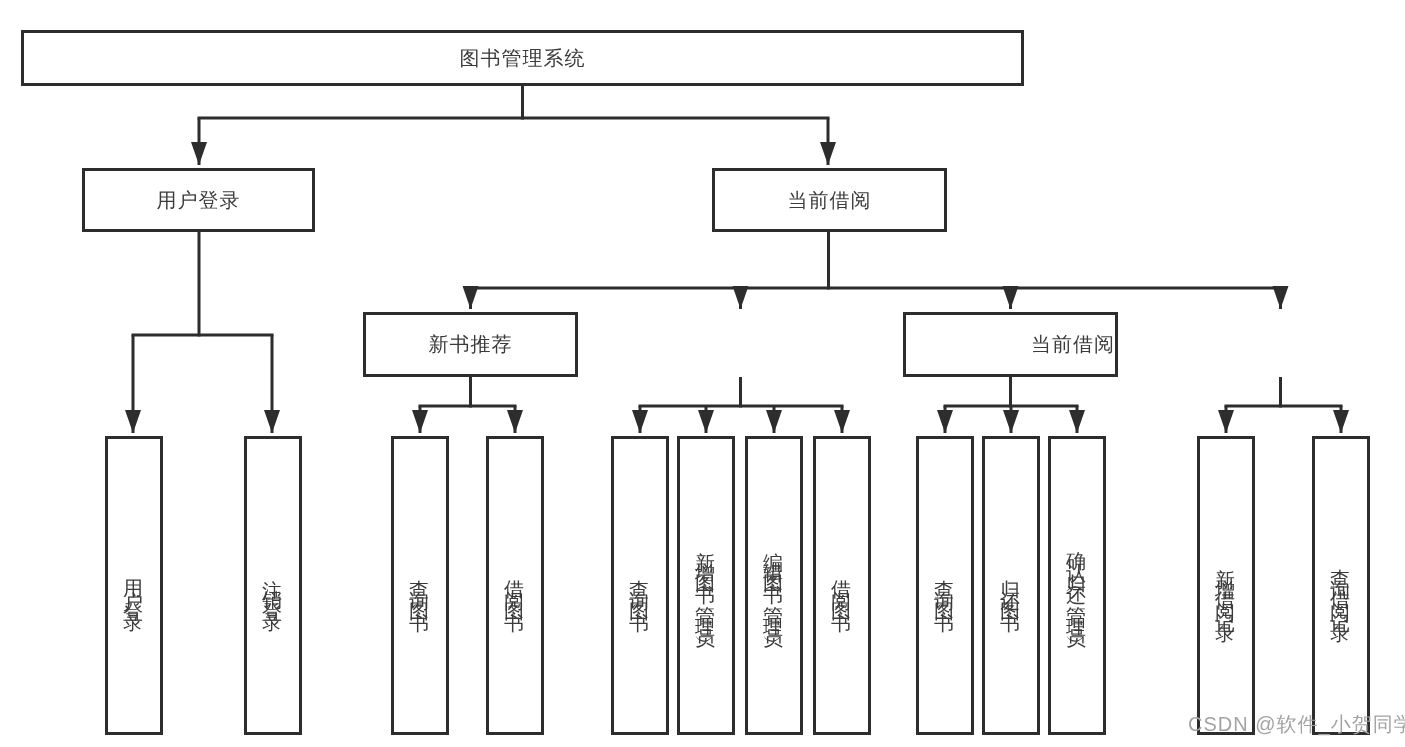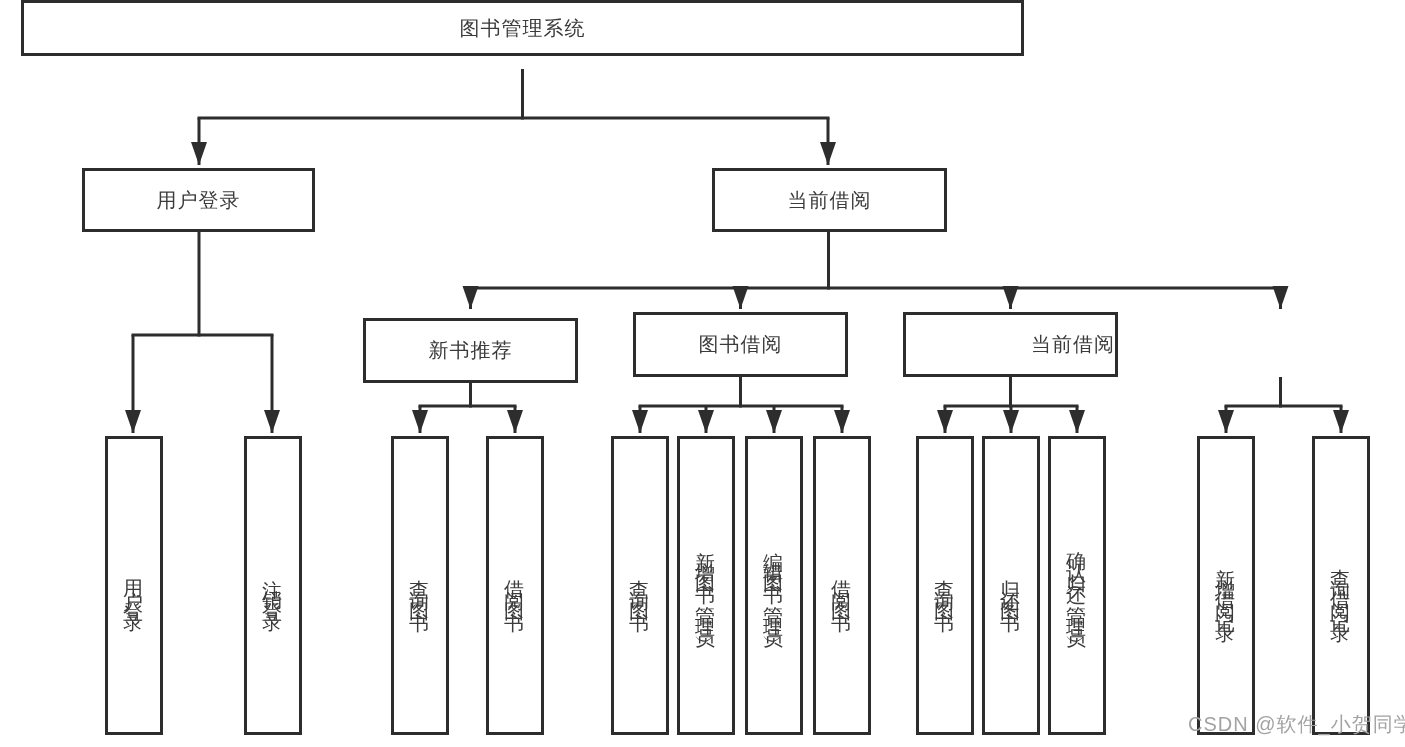--- a/index.html
+++ b/index.html
@@ -18,25 +18,25 @@
     background: #ffffff;
     border: 3px solid #2d2d2d;
     display: flex;
     align-items: center;
     justify-content: center;
     color: #3b3b3b;
     font-size: 20px;
     z-index: 2;
     letter-spacing: 1px;
   }
-  .root  { left: 21px;  top: 0;  width: 1003px; height: 56px; align-items: center; }
+  .root  { left: 21px;  top: 30px;  width: 1003px; height: 56px; align-items: center; }
   .lvl1a { left: 82px;  top: 168px; width: 233px;  height: 64px; }
   .lvl1b { left: 712px; top: 168px; width: 235px;  height: 64px; }
   .lvl2  { top: 312px; width: 215px; height: 65px; }
-  .g0 { left: 363px; margin-top: 6px; }
+  .g0 { left: 363px; }
   .g1 { left: 633px; }
   .g2 { left: 903px; justify-content: flex-end; }
   .g3 { left: 1173px; }
   .leaf { top: 436px; width: 58px; height: 299px; }
   .vtext {
     writing-mode: vertical-rl;
     text-orientation: mixed;
     font-size: 20px;
     letter-spacing: 11px;
     color: #3b3b3b;
@@ -128,23 +128,20 @@
   <div class="box lvl1a">
     <span>用户登录</span>
   </div>
   <div class="box lvl1b">
     <span>当前借阅</span>
   </div>
 
   <div class="box lvl2 g0">
     <span>新书推荐</span>
   </div>
-  <div class="box lvl2 g1">
-    <span>图书借阅</span>
-  </div>
   <div class="box lvl2 g2">
     <span>当前借阅</span>
   </div>
 
   <div class="box leaf l0">
     <span class="vtext">用户登录</span>
   </div>
   <div class="box leaf l1">
     <span class="vtext">注销登录</span>
   </div>

